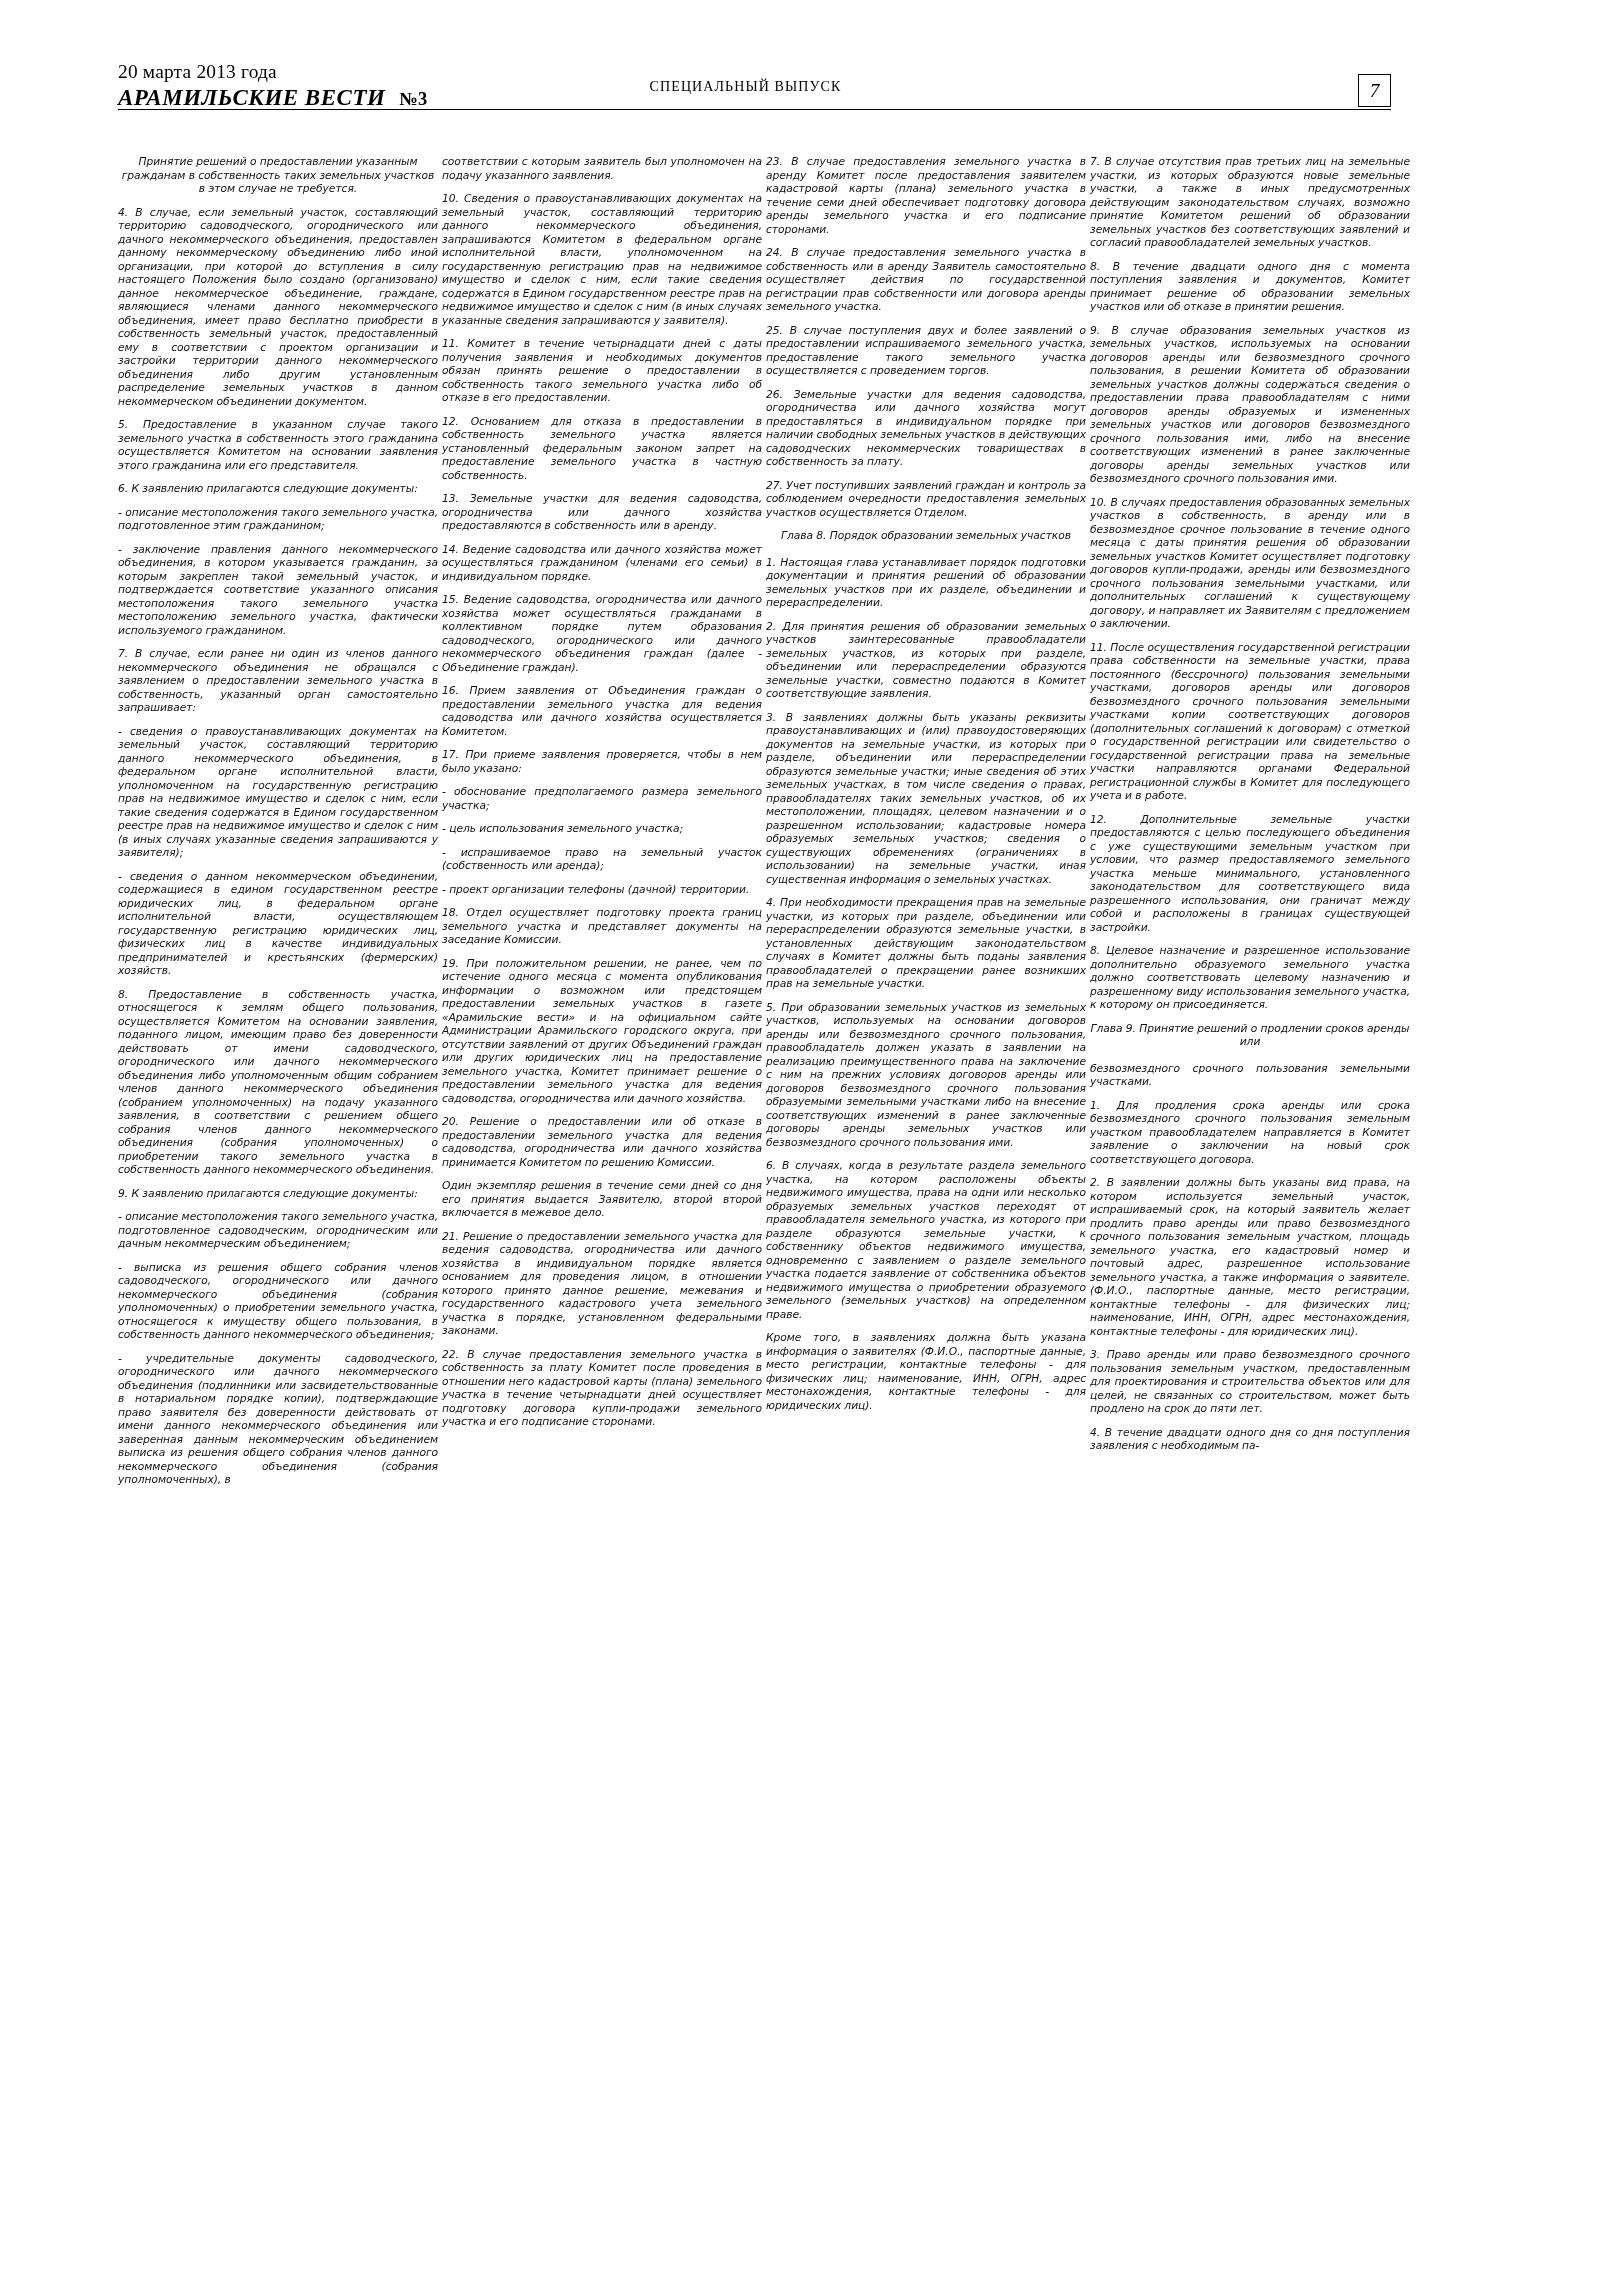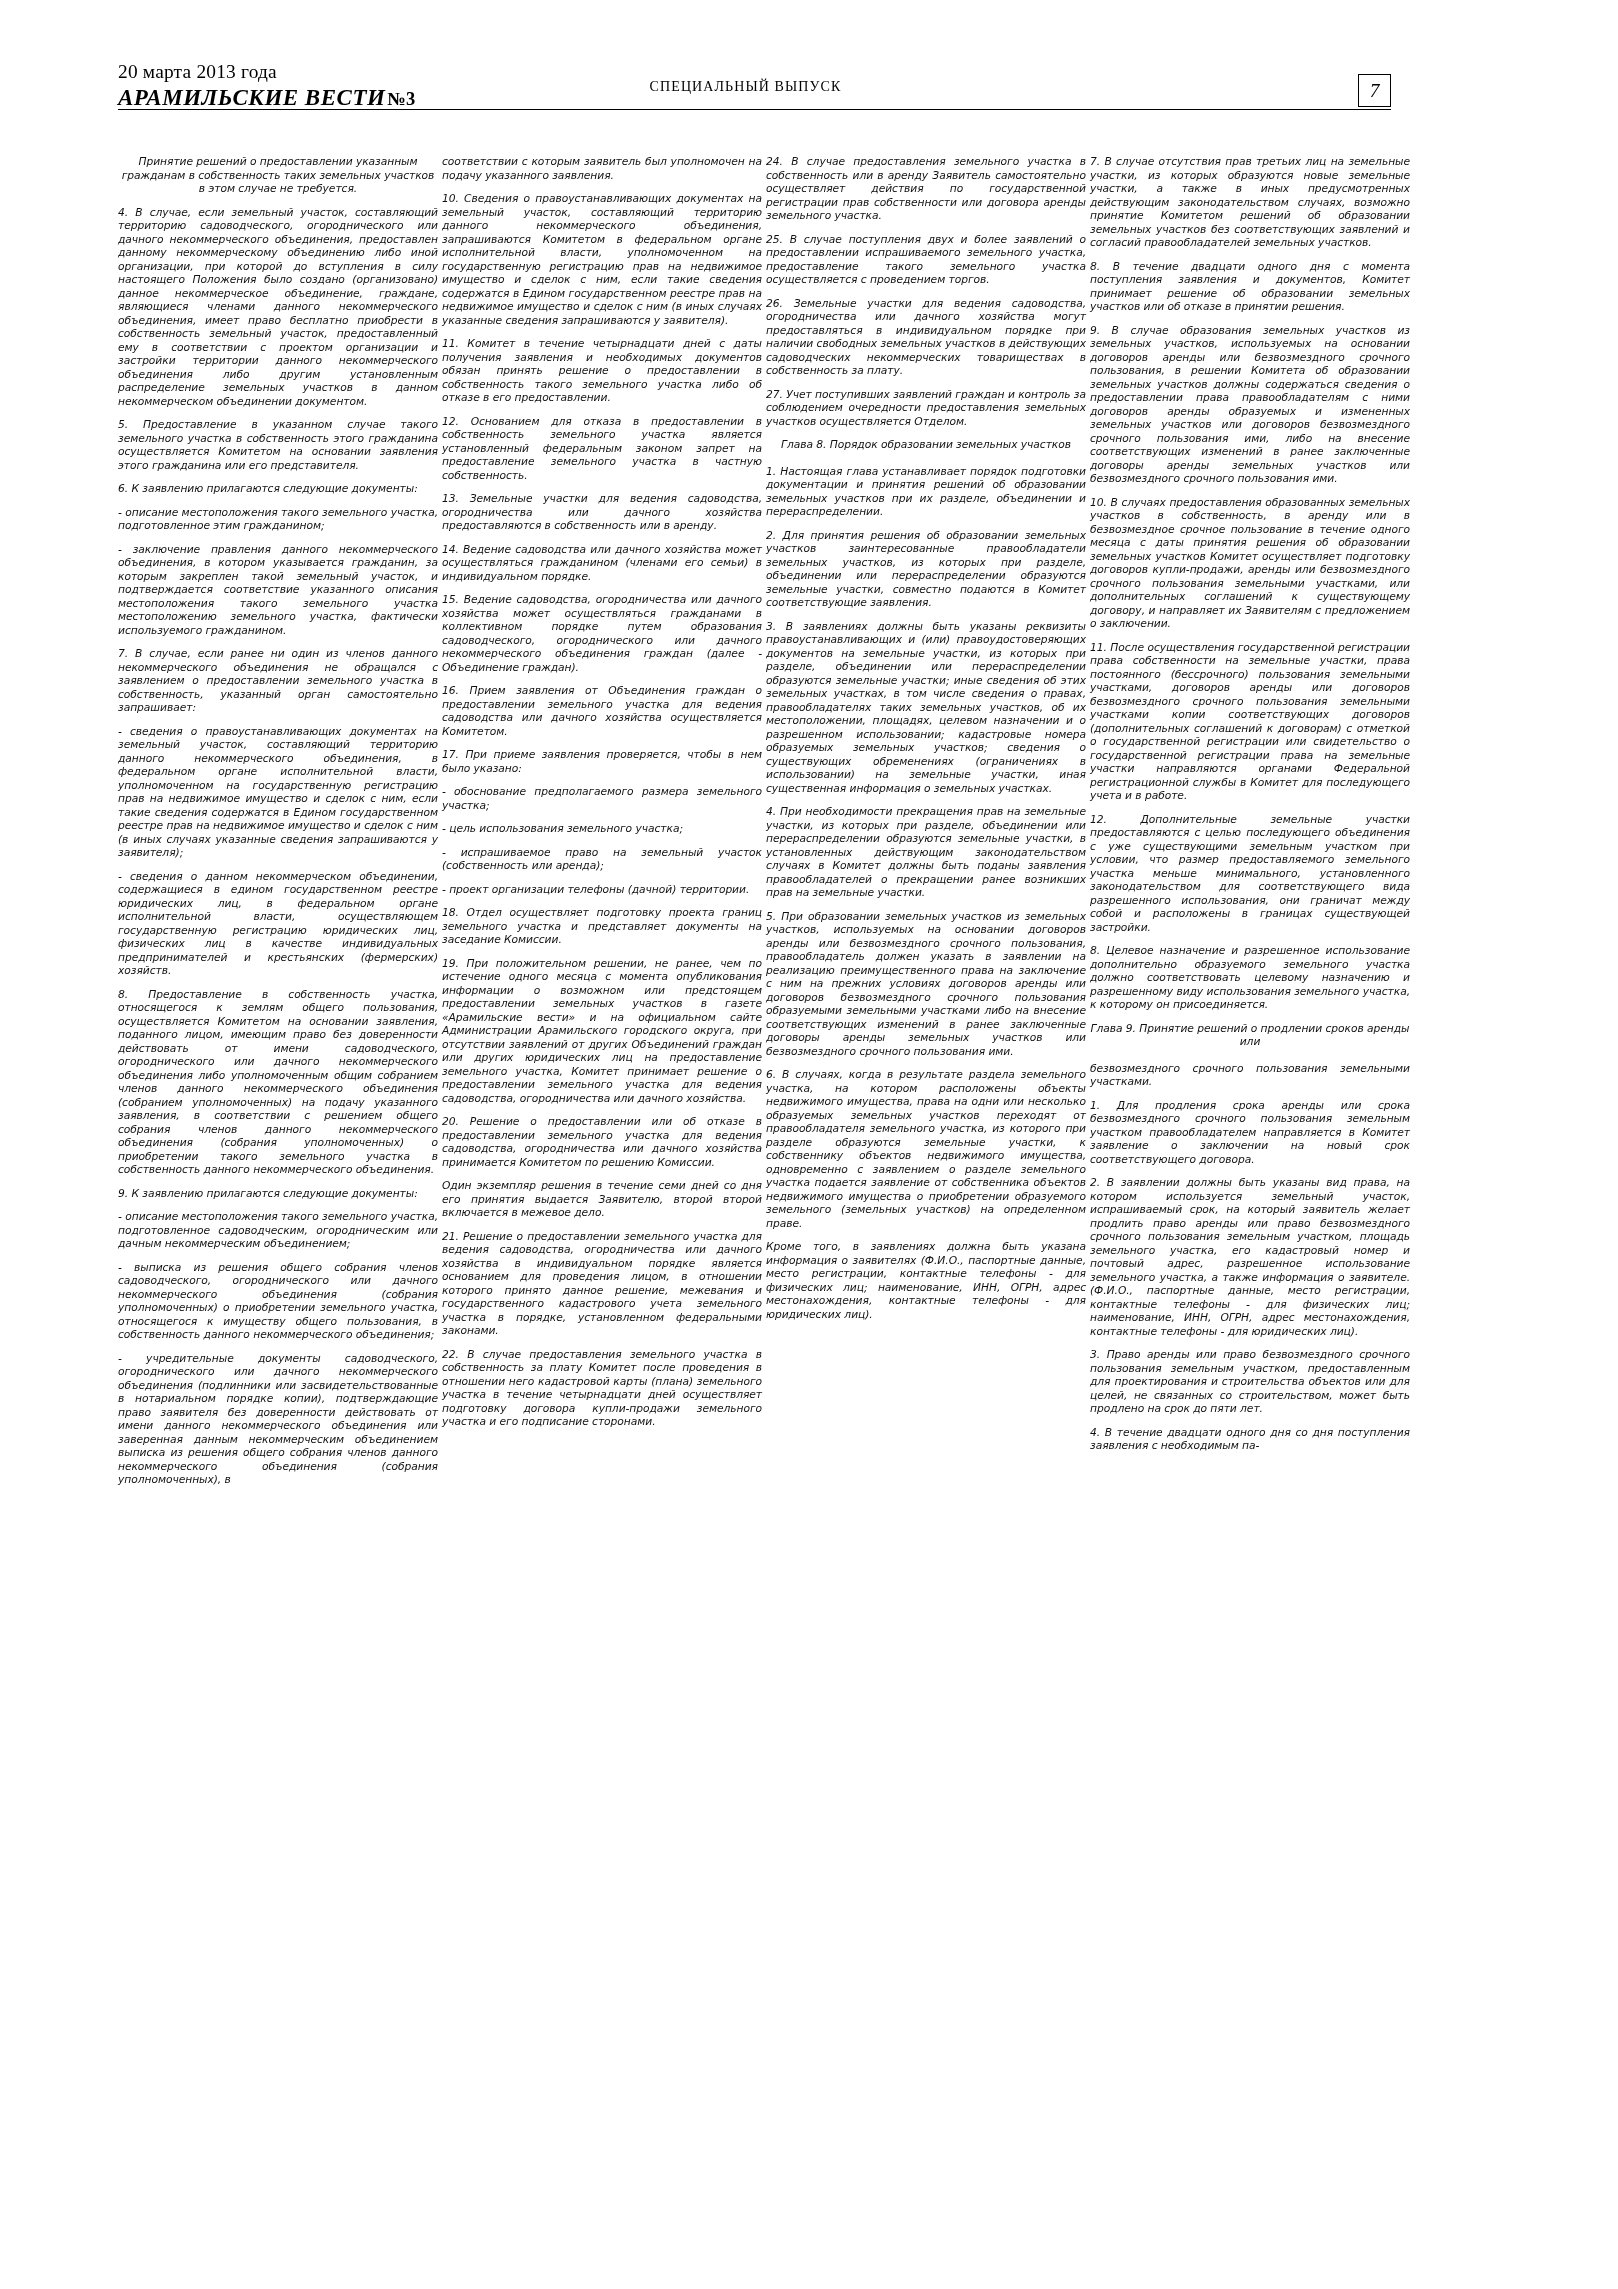--- a/index.html
+++ b/index.html
@@ -33,21 +33,21 @@
   .masthead-date {
     font-family: "Liberation Serif", serif;
     font-size: 19.4px;
     letter-spacing: 0.2px;
     color: #000;
     margin-bottom: 1.8px;
   }
   .masthead-row {
     display: flex;
     align-items: flex-end;
-    gap: 2px;
+    gap: 14px;
     text-align: center;
   }
   .masthead-title {
     font-family: "Liberation Serif", serif;
     font-style: italic;
     font-weight: bold;
     font-size: 23px;
     letter-spacing: 0.5px;
     color: #000;
   }
@@ -176,20 +176,21 @@
         <p>- испрашиваемое право на земельный участок (собственность или аренда);</p>
         <p>- проект организации телефоны (дачной) территории.</p>
         <p>18. Отдел осуществляет подготовку проекта границ земельного участка и представляет документы на заседание Комиссии.</p>
         <p>19. При положительном решении, не ранее, чем по истечение одного месяца с момента опубликования информации о возможном или предстоящем предоставлении земельных участков в газете «Арамильские вести» и на официальном сайте Администрации Арамильского городского округа, при отсутствии заявлений от других Объединений граждан или других юридических лиц на предоставление земельного участка, Комитет принимает решение о предоставлении земельного участка для ведения садоводства, огородничества или дачного хозяйства.</p>
         <p>20. Решение о предоставлении или об отказе в предоставлении земельного участка для ведения садоводства, огородничества или дачного хозяйства принимается Комитетом по решению Комиссии.</p>
         <p>Один экземпляр решения в течение семи дней со дня его принятия выдается Заявителю, второй второй включается в межевое дело.</p>
         <p>21. Решение о предоставлении земельного участка для ведения садоводства, огородничества или дачного хозяйства в индивидуальном порядке является основанием для проведения лицом, в отношении которого принято данное решение, межевания и государственного кадастрового учета земельного участка в порядке, установленном федеральными законами.</p>
         <p>22. В случае предоставления земельного участка в собственность за плату Комитет после проведения в отношении него кадастровой карты (плана) земельного участка в течение четырнадцати дней осуществляет подготовку договора купли-продажи земельного участка и его подписание сторонами.</p>
       </div>
     <div class="col" id="col3">
+        <p>23. В случае предоставления земельного участка в аренду Комитет после предоставления заявителем кадастровой карты (плана) земельного участка в течение семи дней обеспечивает подготовку договора аренды земельного участка и его подписание сторонами.</p>
         <p>24. В случае предоставления земельного участка в собственность или в аренду Заявитель самостоятельно осуществляет действия по государственной регистрации прав собственности или договора аренды земельного участка.</p>
         <p>25. В случае поступления двух и более заявлений о предоставлении испрашиваемого земельного участка, предоставление такого земельного участка осуществляется с проведением торгов.</p>
         <p>26. Земельные участки для ведения садоводства, огородничества или дачного хозяйства могут предоставляться в индивидуальном порядке при наличии свободных земельных участков в действующих садоводческих некоммерческих товариществах в собственность за плату.</p>
         <p>27. Учет поступивших заявлений граждан и контроль за соблюдением очередности предоставления земельных участков осуществляется Отделом.</p>
         <p class="head">Глава 8. Порядок образовании земельных участков</p>
         <p>1. Настоящая глава устанавливает порядок подготовки документации и принятия решений об образовании земельных участков при их разделе, объединении и перераспределении.</p>
         <p>2. Для принятия решения об образовании земельных участков заинтересованные правообладатели земельных участков, из которых при разделе, объединении или перераспределении образуются земельные участки, совместно подаются в Комитет соответствующие заявления.</p>
         <p>3. В заявлениях должны быть указаны реквизиты правоустанавливающих и (или) правоудостоверяющих документов на земельные участки, из которых при разделе, объединении или перераспределении образуются земельные участки; иные сведения об этих земельных участках, в том числе сведения о правах, правообладателях таких земельных участков, об их местоположении, площадях, целевом назначении и о разрешенном использовании; кадастровые номера образуемых земельных участков; сведения о существующих обременениях (ограничениях в использовании) на земельные участки, иная существенная информация о земельных участках.</p>
         <p>4. При необходимости прекращения прав на земельные участки, из которых при разделе, объединении или перераспределении образуются земельные участки, в установленных действующим законодательством случаях в Комитет должны быть поданы заявления правообладателей о прекращении ранее возникших прав на земельные участки.</p>
         <p>5. При образовании земельных участков из земельных участков, используемых на основании договоров аренды или безвозмездного срочного пользования, правообладатель должен указать в заявлении на реализацию преимущественного права на заключение с ним на прежних условиях договоров аренды или договоров безвозмездного срочного пользования образуемыми земельными участками либо на внесение соответствующих изменений в ранее заключенные договоры аренды земельных участков или безвозмездного срочного пользования ими.</p>

